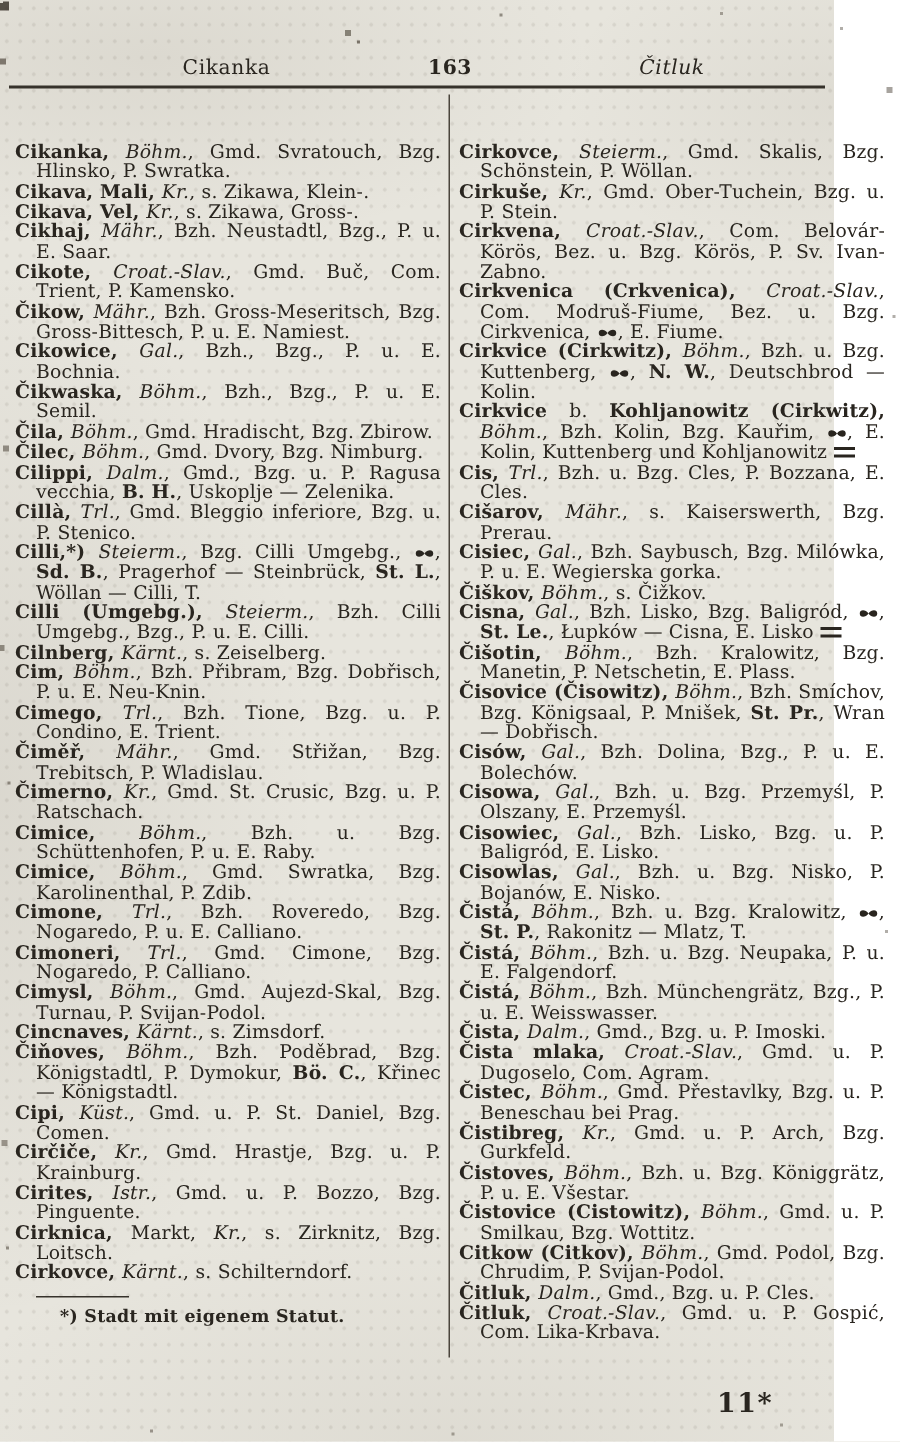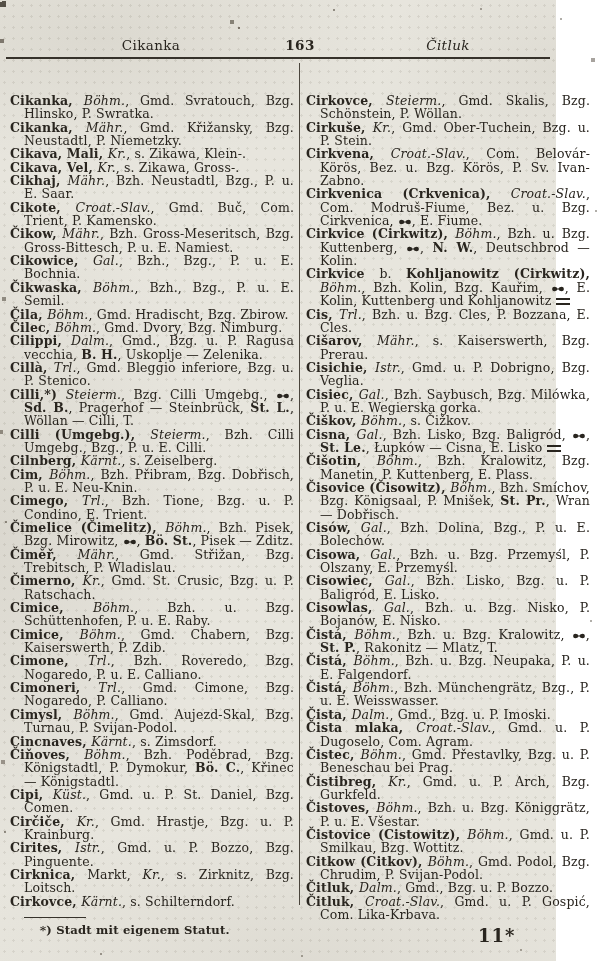--- a/index.html
+++ b/index.html
@@ -61,50 +61,44 @@
   <div class="header-word hw-left">Cikanka</div>
   <div class="header-word hw-page">163</div>
   <div class="header-word hw-right">Čitluk</div>
 
   <div class="head-rule"></div>
   <div class="col-divider"></div>
 
   <div class="col col-left">
 
   <p class="entry"><span class="seg-b">Cikanka, </span><span class="seg-i">Böhm.</span><span class="seg-n">, Gmd. Svratouch, Bzg. Hlinsko, P. Swratka.</span></p>
-      <p class="entry"><span class="seg-b">Cikanka, </span><span class="seg-i">Mähr.</span><span class="seg-n">, Gmd. Křižansky, Bzg. Neustadtl, P. Niemetzky.</span></p>
       <p class="entry"><span class="seg-b">Cikava, Mali, </span><span class="seg-i">Kr.</span><span class="seg-n">, s. Zikawa, Klein-.</span></p>
       <p class="entry"><span class="seg-b">Cikava, Vel, </span><span class="seg-i">Kr.</span><span class="seg-n">, s. Zikawa, Gross-.</span></p>
       <p class="entry"><span class="seg-b">Cikhaj, </span><span class="seg-i">Mähr.</span><span class="seg-n">, Bzh. Neustadtl, Bzg., P. u. E. Saar.</span></p>
       <p class="entry"><span class="seg-b">Cikote, </span><span class="seg-i">Croat.-Slav.</span><span class="seg-n">, Gmd. Buč, Com. Trient, P. Kamensko.</span></p>
       <p class="entry"><span class="seg-b">Čikow, </span><span class="seg-i">Mähr.</span><span class="seg-n">, Bzh. Gross-Meseritsch, Bzg. Gross-Bittesch, P. u. E. Namiest.</span></p>
       <p class="entry"><span class="seg-b">Cikowice, </span><span class="seg-i">Gal.</span><span class="seg-n">, Bzh., Bzg., P. u. E. Bochnia.</span></p>
       <p class="entry"><span class="seg-b">Čikwaska, </span><span class="seg-i">Böhm.</span><span class="seg-n">, Bzh., Bzg., P. u. E. Semil.</span></p>
       <p class="entry"><span class="seg-b">Čila, </span><span class="seg-i">Böhm.</span><span class="seg-n">, Gmd. Hradischt, Bzg. Zbirow.</span></p>
       <p class="entry"><span class="seg-b">Čilec, </span><span class="seg-i">Böhm.</span><span class="seg-n">, Gmd. Dvory, Bzg. Nimburg.</span></p>
       <p class="entry"><span class="seg-b">Cilippi, </span><span class="seg-i">Dalm.</span><span class="seg-n">, Gmd., Bzg. u. P. Ragusa vecchia, </span><span class="seg-b">B. H.</span><span class="seg-n">, Uskoplje — Zelenika.</span></p>
       <p class="entry"><span class="seg-b">Cillà, </span><span class="seg-i">Trl.</span><span class="seg-n">, Gmd. Bleggio inferiore, Bzg. u. P. Stenico.</span></p>
       <p class="entry"><span class="seg-b">Cilli,*) </span><span class="seg-i">Steierm.</span><span class="seg-n">, Bzg. Cilli Umgebg., </span><span class="rail-icon"><svg viewBox="0 0 18 10" width="14" height="8" aria-hidden="true">
             <path d="M1.5 5 C1.5 1.2, 6.5 1.2, 9 5 C11.5 8.8, 16.5 8.8, 16.5 5 C16.5 1.2, 11.5 1.2, 9 5 C6.5 8.8, 1.5 8.8, 1.5 5 Z" fill="#29251f"></path>
             <circle cx="4.2" cy="5" r="1.6" fill="#29251f"></circle>
             <circle cx="13.8" cy="5" r="1.6" fill="#29251f"></circle>
           </svg></span><span class="seg-n">, </span><span class="seg-b">Sd. B.</span><span class="seg-n">, Pragerhof — Steinbrück, </span><span class="seg-b">St. L.</span><span class="seg-n">, Wöllan — Cilli, T.</span></p>
       <p class="entry"><span class="seg-b">Cilli (Umgebg.), </span><span class="seg-i">Steierm.</span><span class="seg-n">, Bzh. Cilli Umgebg., Bzg., P. u. E. Cilli.</span></p>
       <p class="entry"><span class="seg-b">Cilnberg, </span><span class="seg-i">Kärnt.</span><span class="seg-n">, s. Zeiselberg.</span></p>
       <p class="entry"><span class="seg-b">Cim, </span><span class="seg-i">Böhm.</span><span class="seg-n">, Bzh. Přibram, Bzg. Dobřisch, P. u. E. Neu-Knin.</span></p>
       <p class="entry"><span class="seg-b">Cimego, </span><span class="seg-i">Trl.</span><span class="seg-n">, Bzh. Tione, Bzg. u. P. Condino, E. Trient.</span></p>
-      <p class="entry"><span class="seg-b">Čimelice (Čimelitz), </span><span class="seg-i">Böhm.</span><span class="seg-n">, Bzh. Pisek, Bzg. Mirowitz, </span><span class="rail-icon"><svg viewBox="0 0 18 10" width="14" height="8" aria-hidden="true">
-            <path d="M1.5 5 C1.5 1.2, 6.5 1.2, 9 5 C11.5 8.8, 16.5 8.8, 16.5 5 C16.5 1.2, 11.5 1.2, 9 5 C6.5 8.8, 1.5 8.8, 1.5 5 Z" fill="#29251f"></path>
-            <circle cx="4.2" cy="5" r="1.6" fill="#29251f"></circle>
-            <circle cx="13.8" cy="5" r="1.6" fill="#29251f"></circle>
-          </svg></span><span class="seg-n">, </span><span class="seg-b">Bö. St.</span><span class="seg-n">, Pisek — Zditz.</span></p>
       <p class="entry"><span class="seg-b">Čiměř, </span><span class="seg-i">Mähr.</span><span class="seg-n">, Gmd. Střižan, Bzg. Trebitsch, P. Wladislau.</span></p>
       <p class="entry"><span class="seg-b">Čimerno, </span><span class="seg-i">Kr.</span><span class="seg-n">, Gmd. St. Crusic, Bzg. u. P. Ratschach.</span></p>
       <p class="entry"><span class="seg-b">Cimice, </span><span class="seg-i">Böhm.</span><span class="seg-n">, Bzh. u. Bzg. Schüttenhofen, P. u. E. Raby.</span></p>
-      <p class="entry"><span class="seg-b">Cimice, </span><span class="seg-i">Böhm.</span><span class="seg-n">, Gmd. Chabern, Bzg. Kaiserswerth, P. Zdib.</span></p>
+      <p class="entry"><span class="seg-b">Cimice, </span><span class="seg-i">Böhm.</span><span class="seg-n">, Gmd. Swratka, Bzg. Karolinenthal, P. Zdib.</span></p>
       <p class="entry"><span class="seg-b">Cimone, </span><span class="seg-i">Trl.</span><span class="seg-n">, Bzh. Roveredo, Bzg. Nogaredo, P. u. E. Calliano.</span></p>
       <p class="entry"><span class="seg-b">Cimoneri, </span><span class="seg-i">Trl.</span><span class="seg-n">, Gmd. Cimone, Bzg. Nogaredo, P. Calliano.</span></p>
       <p class="entry"><span class="seg-b">Cimysl, </span><span class="seg-i">Böhm.</span><span class="seg-n">, Gmd. Aujezd-Skal, Bzg. Turnau, P. Svijan-Podol.</span></p>
       <p class="entry"><span class="seg-b">Cincnaves, </span><span class="seg-i">Kärnt.</span><span class="seg-n">, s. Zimsdorf.</span></p>
       <p class="entry"><span class="seg-b">Čiňoves, </span><span class="seg-i">Böhm.</span><span class="seg-n">, Bzh. Poděbrad, Bzg. Königstadtl, P. Dymokur, </span><span class="seg-b">Bö. C.</span><span class="seg-n">, Křinec — Königstadtl.</span></p>
       <p class="entry"><span class="seg-b">Cipi, </span><span class="seg-i">Küst.</span><span class="seg-n">, Gmd. u. P. St. Daniel, Bzg. Comen.</span></p>
       <p class="entry"><span class="seg-b">Cirčiče, </span><span class="seg-i">Kr.</span><span class="seg-n">, Gmd. Hrastje, Bzg. u. P. Krainburg.</span></p>
       <p class="entry"><span class="seg-b">Cirites, </span><span class="seg-i">Istr.</span><span class="seg-n">, Gmd. u. P. Bozzo, Bzg. Pinguente.</span></p>
       <p class="entry"><span class="seg-b">Cirknica, </span><span class="seg-n">Markt, </span><span class="seg-i">Kr.</span><span class="seg-n">, s. Zirknitz, Bzg. Loitsch.</span></p>
       <p class="entry"><span class="seg-b">Cirkovce, </span><span class="seg-i">Kärnt.</span><span class="seg-n">, s. Schilterndorf.</span></p>
@@ -126,46 +120,45 @@
             <circle cx="4.2" cy="5" r="1.6" fill="#29251f"></circle>
             <circle cx="13.8" cy="5" r="1.6" fill="#29251f"></circle>
           </svg></span><span class="seg-n">, </span><span class="seg-b">N. W.</span><span class="seg-n">, Deutschbrod — Kolin.</span></p>
       <p class="entry"><span class="seg-b">Cirkvice </span><span class="seg-n">b. </span><span class="seg-b">Kohljanowitz (Cirkwitz), </span><span class="seg-i">Böhm.</span><span class="seg-n">, Bzh. Kolin, Bzg. Kauřim, </span><span class="rail-icon"><svg viewBox="0 0 18 10" width="14" height="8" aria-hidden="true">
             <path d="M1.5 5 C1.5 1.2, 6.5 1.2, 9 5 C11.5 8.8, 16.5 8.8, 16.5 5 C16.5 1.2, 11.5 1.2, 9 5 C6.5 8.8, 1.5 8.8, 1.5 5 Z" fill="#29251f"></path>
             <circle cx="4.2" cy="5" r="1.6" fill="#29251f"></circle>
             <circle cx="13.8" cy="5" r="1.6" fill="#29251f"></circle>
           </svg></span><span class="seg-n">, E. Kolin, Kuttenberg und Kohljanowitz </span><span class="tg-icon"></span></p>
       <p class="entry"><span class="seg-b">Cis, </span><span class="seg-i">Trl.</span><span class="seg-n">, Bzh. u. Bzg. Cles, P. Bozzana, E. Cles.</span></p>
       <p class="entry"><span class="seg-b">Cišarov, </span><span class="seg-i">Mähr.</span><span class="seg-n">, s. Kaiserswerth, Bzg. Prerau.</span></p>
-      <p class="entry"><span class="seg-b">Cisichie, </span><span class="seg-i">Istr.</span><span class="seg-n">, Gmd. u. P. Dobrigno, Bzg. Veglia.</span></p>
       <p class="entry"><span class="seg-b">Cisiec, </span><span class="seg-i">Gal.</span><span class="seg-n">, Bzh. Saybusch, Bzg. Milówka, P. u. E. Wegierska gorka.</span></p>
       <p class="entry"><span class="seg-b">Čiškov, </span><span class="seg-i">Böhm.</span><span class="seg-n">, s. Čižkov.</span></p>
       <p class="entry"><span class="seg-b">Cisna, </span><span class="seg-i">Gal.</span><span class="seg-n">, Bzh. Lisko, Bzg. Baligród, </span><span class="rail-icon"><svg viewBox="0 0 18 10" width="14" height="8" aria-hidden="true">
             <path d="M1.5 5 C1.5 1.2, 6.5 1.2, 9 5 C11.5 8.8, 16.5 8.8, 16.5 5 C16.5 1.2, 11.5 1.2, 9 5 C6.5 8.8, 1.5 8.8, 1.5 5 Z" fill="#29251f"></path>
             <circle cx="4.2" cy="5" r="1.6" fill="#29251f"></circle>
             <circle cx="13.8" cy="5" r="1.6" fill="#29251f"></circle>
           </svg></span><span class="seg-n">, </span><span class="seg-b">St. Le.</span><span class="seg-n">, Łupków — Cisna, E. Lisko </span><span class="tg-icon"></span></p>
-      <p class="entry"><span class="seg-b">Čišotin, </span><span class="seg-i">Böhm.</span><span class="seg-n">, Bzh. Kralowitz, Bzg. Manetin, P. Kuttenberg, E. Plass.</span></p>
+      <p class="entry"><span class="seg-b">Čišotin, </span><span class="seg-i">Böhm.</span><span class="seg-n">, Bzh. Kralowitz, Bzg. Manetin, P. Netschetin, E. Plass.</span></p>
       <p class="entry"><span class="seg-b">Čisovice (Čisowitz), </span><span class="seg-i">Böhm.</span><span class="seg-n">, Bzh. Smíchov, Bzg. Königsaal, P. Mnišek, </span><span class="seg-b">St. Pr.</span><span class="seg-n">, Wran — Dobřisch.</span></p>
       <p class="entry"><span class="seg-b">Cisów, </span><span class="seg-i">Gal.</span><span class="seg-n">, Bzh. Dolina, Bzg., P. u. E. Bolechów.</span></p>
       <p class="entry"><span class="seg-b">Cisowa, </span><span class="seg-i">Gal.</span><span class="seg-n">, Bzh. u. Bzg. Przemyśl, P. Olszany, E. Przemyśl.</span></p>
       <p class="entry"><span class="seg-b">Cisowiec, </span><span class="seg-i">Gal.</span><span class="seg-n">, Bzh. Lisko, Bzg. u. P. Baligród, E. Lisko.</span></p>
       <p class="entry"><span class="seg-b">Cisowlas, </span><span class="seg-i">Gal.</span><span class="seg-n">, Bzh. u. Bzg. Nisko, P. Bojanów, E. Nisko.</span></p>
       <p class="entry"><span class="seg-b">Čistá, </span><span class="seg-i">Böhm.</span><span class="seg-n">, Bzh. u. Bzg. Kralowitz, </span><span class="rail-icon"><svg viewBox="0 0 18 10" width="14" height="8" aria-hidden="true">
             <path d="M1.5 5 C1.5 1.2, 6.5 1.2, 9 5 C11.5 8.8, 16.5 8.8, 16.5 5 C16.5 1.2, 11.5 1.2, 9 5 C6.5 8.8, 1.5 8.8, 1.5 5 Z" fill="#29251f"></path>
             <circle cx="4.2" cy="5" r="1.6" fill="#29251f"></circle>
             <circle cx="13.8" cy="5" r="1.6" fill="#29251f"></circle>
           </svg></span><span class="seg-n">, </span><span class="seg-b">St. P.</span><span class="seg-n">, Rakonitz — Mlatz, T.</span></p>
       <p class="entry"><span class="seg-b">Čistá, </span><span class="seg-i">Böhm.</span><span class="seg-n">, Bzh. u. Bzg. Neupaka, P. u. E. Falgendorf.</span></p>
       <p class="entry"><span class="seg-b">Čistá, </span><span class="seg-i">Böhm.</span><span class="seg-n">, Bzh. Münchengrätz, Bzg., P. u. E. Weisswasser.</span></p>
       <p class="entry"><span class="seg-b">Čista, </span><span class="seg-i">Dalm.</span><span class="seg-n">, Gmd., Bzg. u. P. Imoski.</span></p>
       <p class="entry"><span class="seg-b">Čista mlaka, </span><span class="seg-i">Croat.-Slav.</span><span class="seg-n">, Gmd. u. P. Dugoselo, Com. Agram.</span></p>
       <p class="entry"><span class="seg-b">Čistec, </span><span class="seg-i">Böhm.</span><span class="seg-n">, Gmd. Přestavlky, Bzg. u. P. Beneschau bei Prag.</span></p>
       <p class="entry"><span class="seg-b">Čistibreg, </span><span class="seg-i">Kr.</span><span class="seg-n">, Gmd. u. P. Arch, Bzg. Gurkfeld.</span></p>
       <p class="entry"><span class="seg-b">Čistoves, </span><span class="seg-i">Böhm.</span><span class="seg-n">, Bzh. u. Bzg. Königgrätz, P. u. E. Všestar.</span></p>
       <p class="entry"><span class="seg-b">Čistovice (Cistowitz), </span><span class="seg-i">Böhm.</span><span class="seg-n">, Gmd. u. P. Smilkau, Bzg. Wottitz.</span></p>
       <p class="entry"><span class="seg-b">Citkow (Citkov), </span><span class="seg-i">Böhm.</span><span class="seg-n">, Gmd. Podol, Bzg. Chrudim, P. Svijan-Podol.</span></p>
-      <p class="entry"><span class="seg-b">Čitluk, </span><span class="seg-i">Dalm.</span><span class="seg-n">, Gmd., Bzg. u. P. Bozzo.</span></p>
+      <p class="entry"><span class="seg-b">Čitluk, </span><span class="seg-i">Dalm.</span><span class="seg-n">, Gmd., Bzg. u. P. Cles.</span></p>
       <p class="entry"><span class="seg-b">Čitluk, </span><span class="seg-i">Croat.-Slav.</span><span class="seg-n">, Gmd. u. P. Gospić, Com. Lika-Krbava.</span></p>
     </div>
 
   <div class="signature">11*</div>
 </div>
 
 </body></html>

